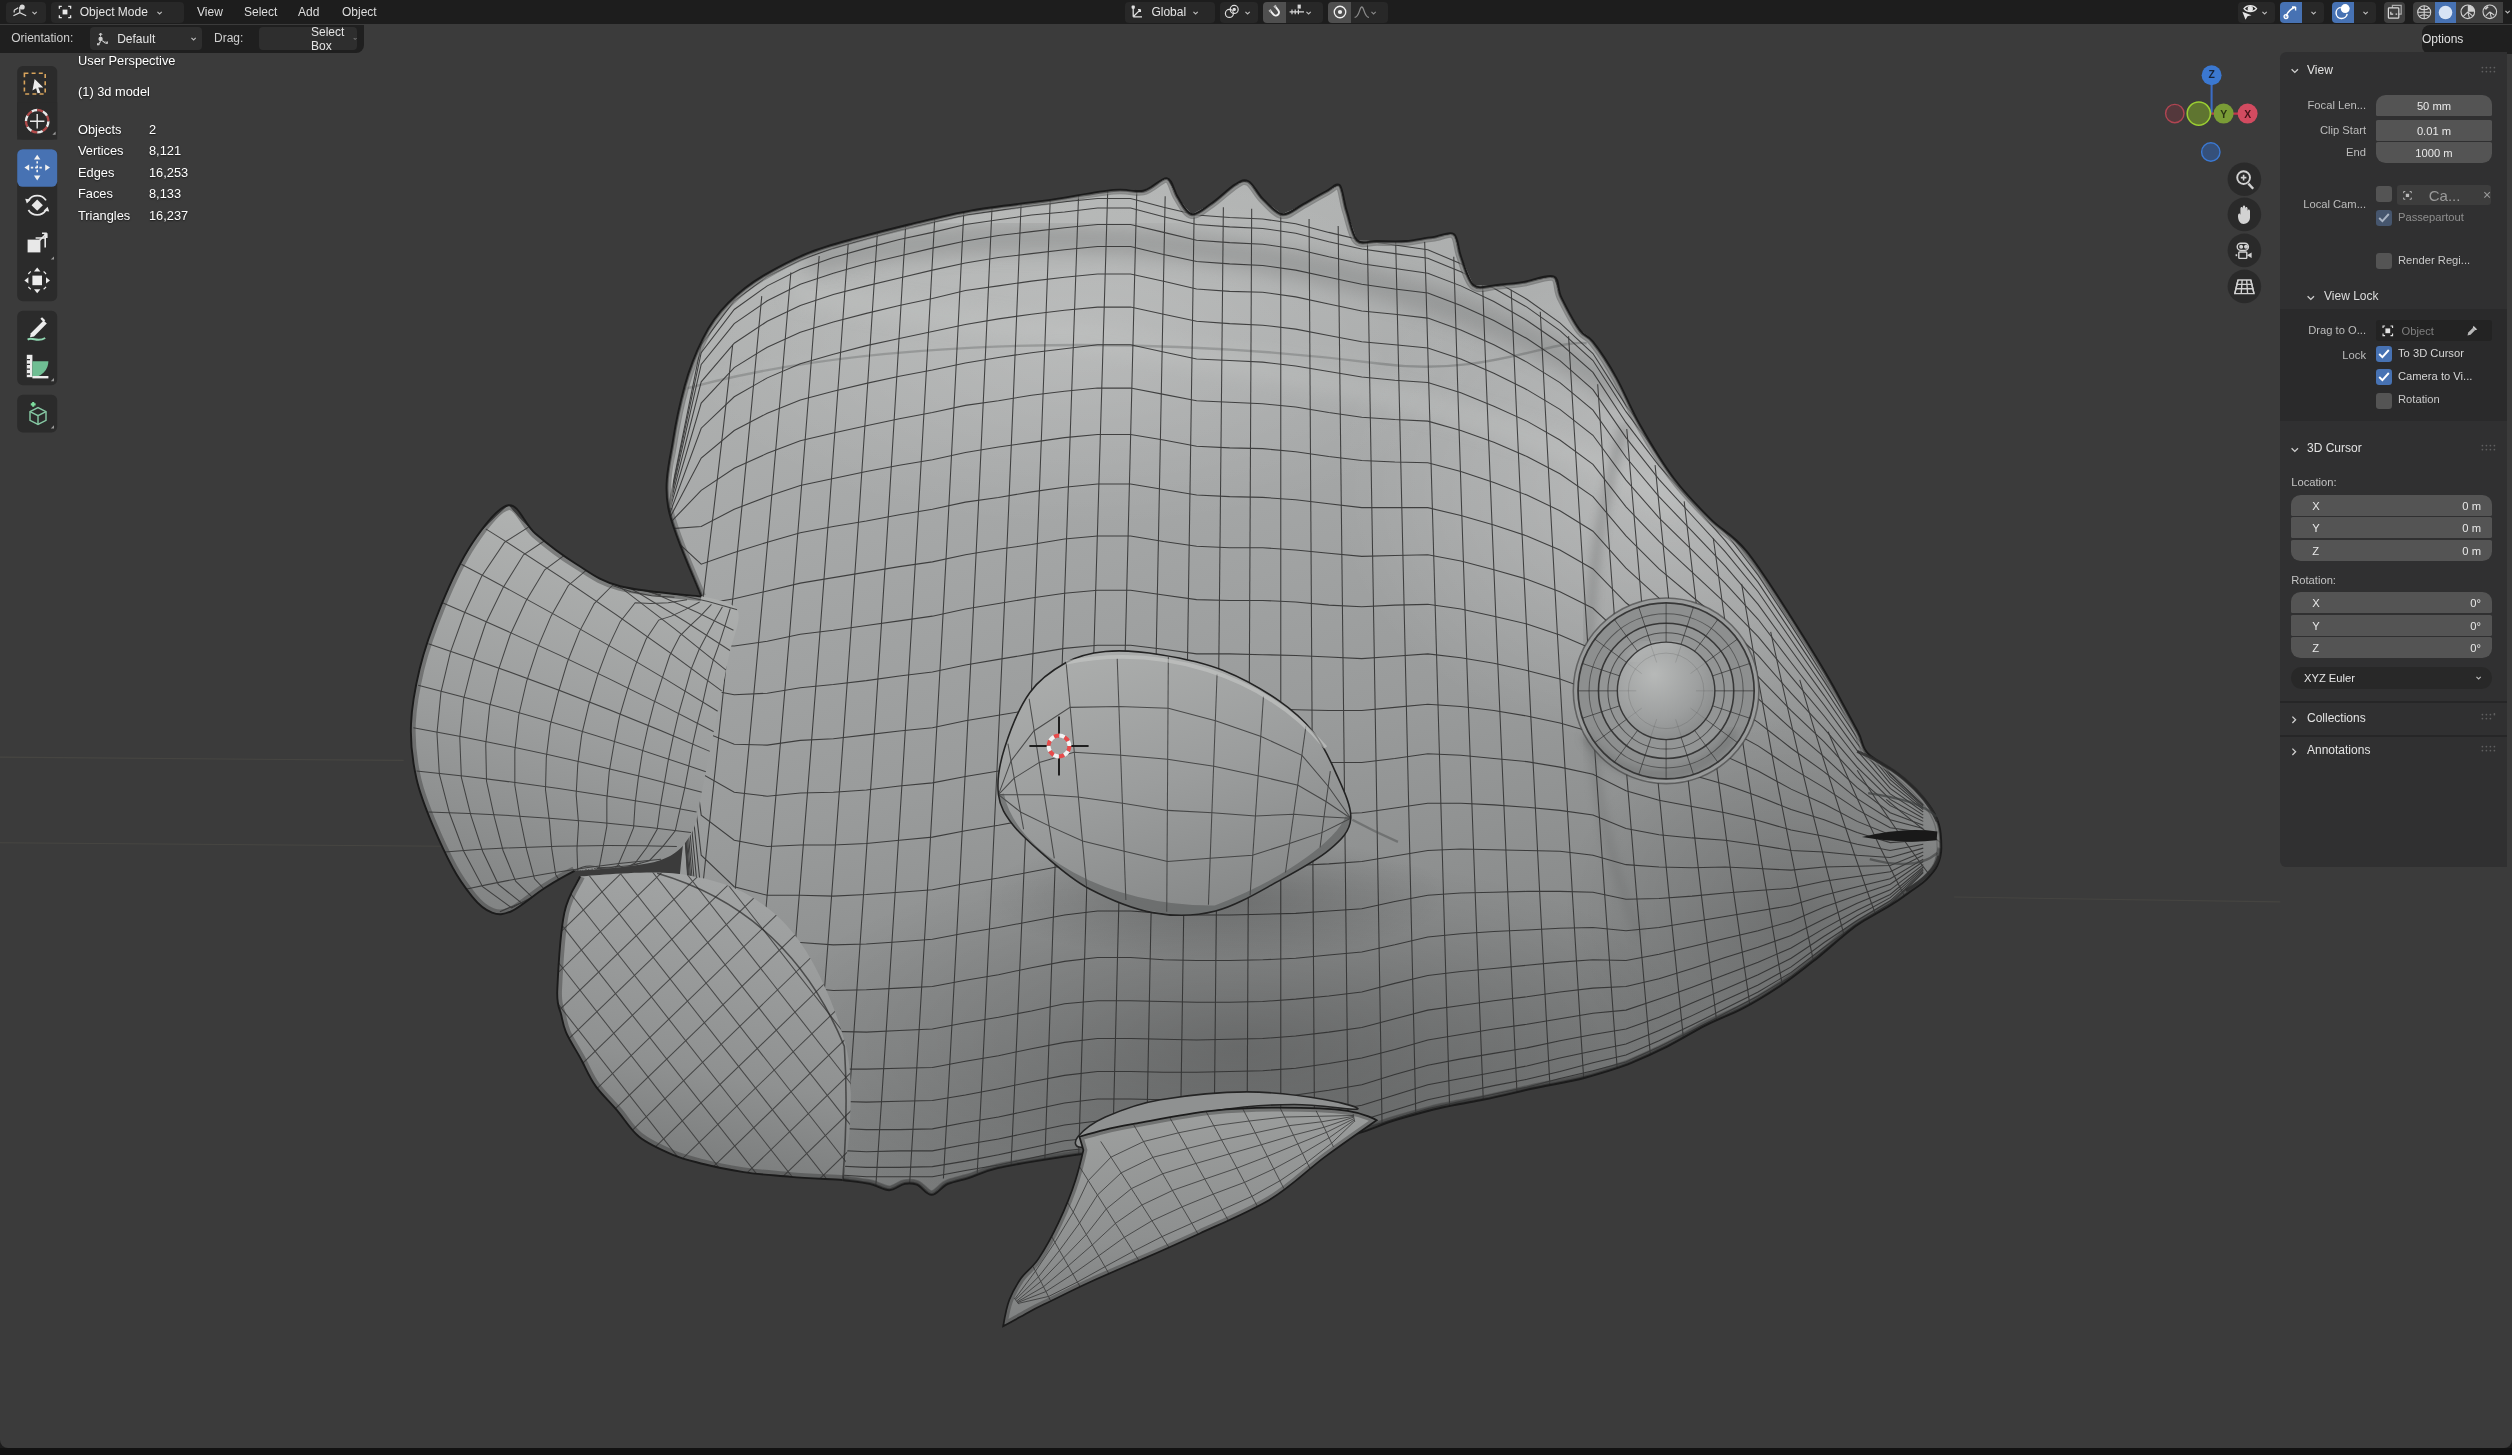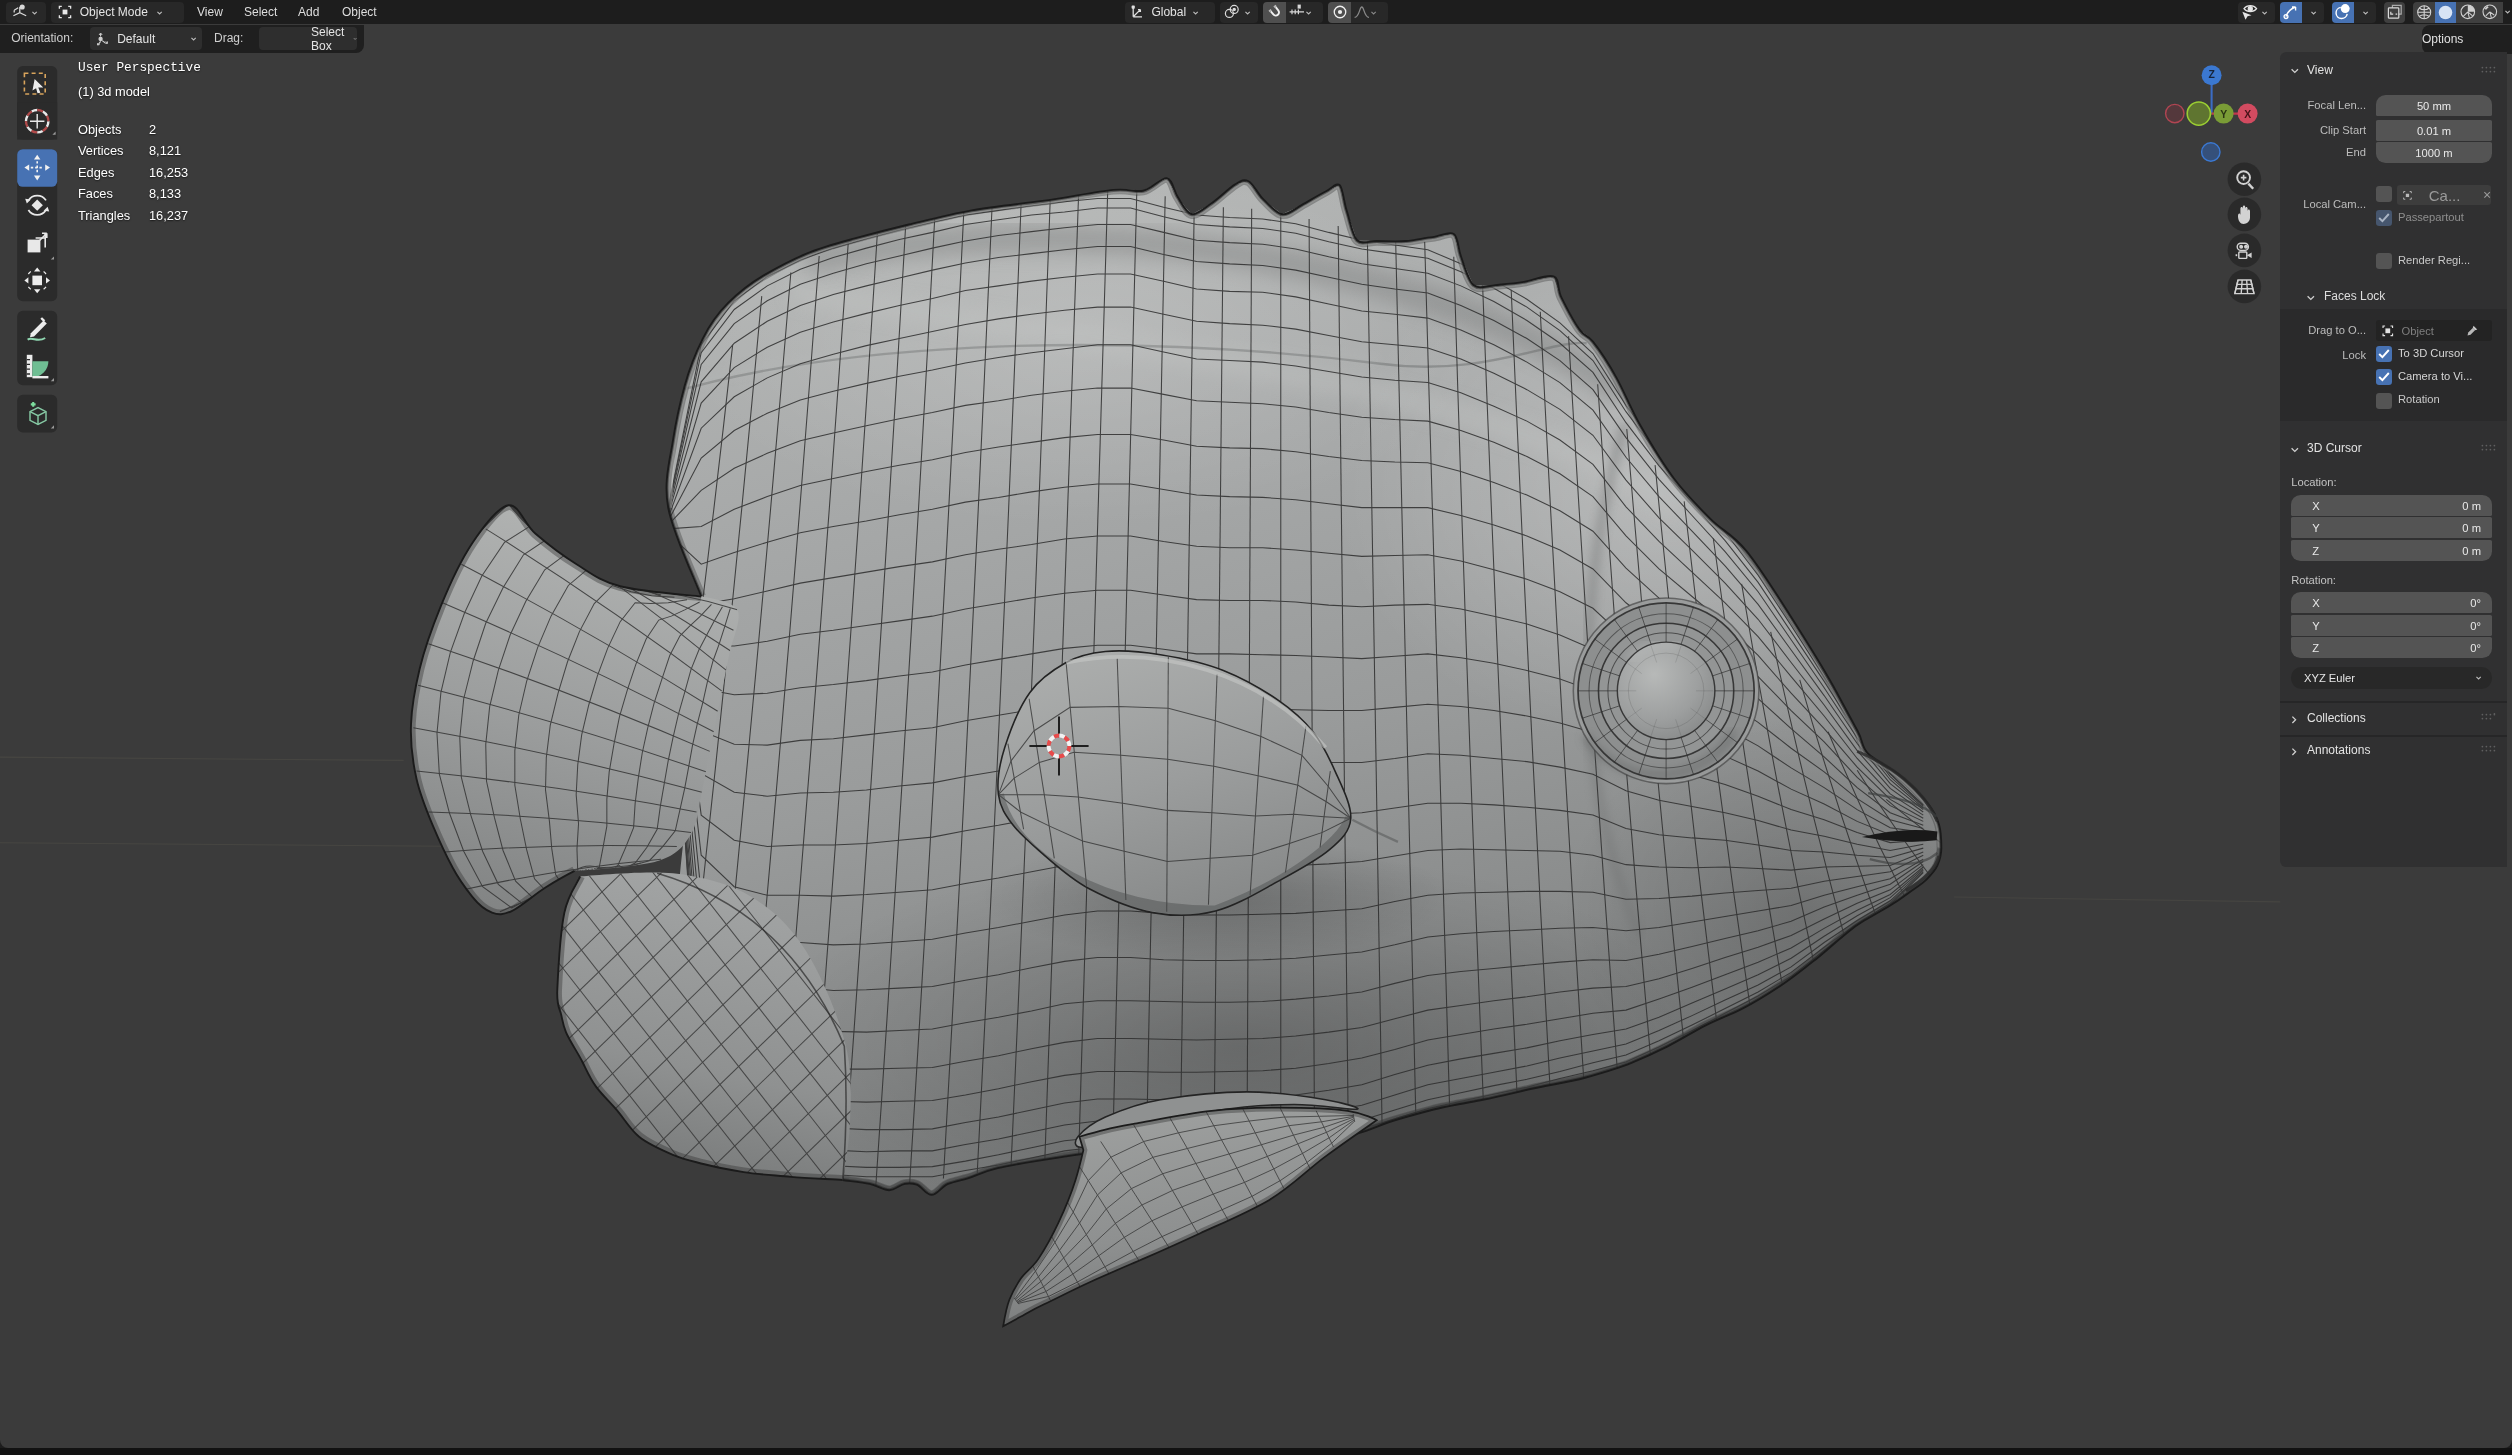--- a/index.html
+++ b/index.html
@@ -693,21 +693,21 @@
         <g transform="translate(26,25)" stroke="#86c9a4" stroke-width="1.8" fill="none">
           <path d="M-10,-4 L0,-9 L10,-4 L10,7 L0,12 L-10,7 Z"></path>
           <path d="M-10,-4 L0,1 L10,-4 M0,1 L0,12"></path>
           <path d="M-9,-13 L-3,-13 M-6,-16 L-6,-10" stroke="#7ddf9e" stroke-width="2.6"></path>
         </g>
         <path d="M42 42 L46 42 L46 38 Z" fill="#9a9a9a"></path>
       </g>
     </svg>
   </div>
 
-  <div class="ovtext" style="left:78px; top:36px;font-family:Liberation Mono, monospace;">User Perspective</div>
+  <div class="ovtext" style="left:78px; top:29px;">User Perspective</div>
   <div class="ovtext" style="left:78px; top:60px;">(1) 3d model</div>
   <div class="ovtext" style="left:78px; top:98px;">Objects</div>
     <div class="ovtext" style="left:149px; top:98px;">2</div>
   <div class="ovtext" style="left:78px; top:119px;">Vertices</div>
     <div class="ovtext" style="left:149px; top:119px;">8,121</div>
   <div class="ovtext" style="left:78px; top:141px;">Edges</div>
     <div class="ovtext" style="left:149px; top:141px;">16,253</div>
   <div class="ovtext" style="left:78px; top:162px;">Faces</div>
     <div class="ovtext" style="left:149px; top:162px;">8,133</div>
   <div class="ovtext" style="left:78px; top:184px;">Triangles</div>
@@ -812,21 +812,21 @@
         </svg>
     </div>
     <div style="position:absolute; left:118px; top:159px; color:#8f8f8f; font-size:11.2px;">Passepartout</div>
 
     <div style="position:absolute; left:96px; top:201px; width:16px; height:16px; background:#545454; border-radius:3.2px;"></div>
     <div style="position:absolute; left:118px; top:202px; color:#c9c9c9; font-size:11.2px;">Render Regi...</div>
 
     <svg width="9.6" height="9.6" style="position:absolute; left:26px; top:241px;" viewBox="0 0 12 12">
         <path d="M2 4 L6 8 L10 4" stroke="#d0d0d0" stroke-width="1.6" fill="none"></path>
       </svg>
-    <div style="position:absolute; left:44px; top:237px; color:#dddddd; font-size:12px;">Faces Lock</div>
+    <div style="position:absolute; left:44px; top:237px; color:#dddddd; font-size:12px;">View Lock</div>
     <div style="position:absolute; left:0; top:257px; width:227px; height:112px; background:#2a2a2b;"></div>
 
     <div class="plabel" style="left:0; top:272px; width:86px;">Drag to O...</div>
     <div style="position:absolute; left:96px; top:268px; width:116px; height:21px; background:#232323; border-radius:3.2px; display:flex; align-items:center;">
       <svg width="13.6" height="13.6" viewBox="0 0 20 20" style="margin-left:4.8px">
           <g stroke="#e0e0e0" stroke-width="1.7" fill="none">
         <path d="M3 6 L3 3 L6 3 M14 3 L17 3 L17 6 M17 14 L17 17 L14 17 M6 17 L3 17 L3 14"></path>
         <rect x="6.5" y="6.5" width="7" height="7" fill="#e0e0e0" stroke="none"></rect>
           </g>
         </svg>

